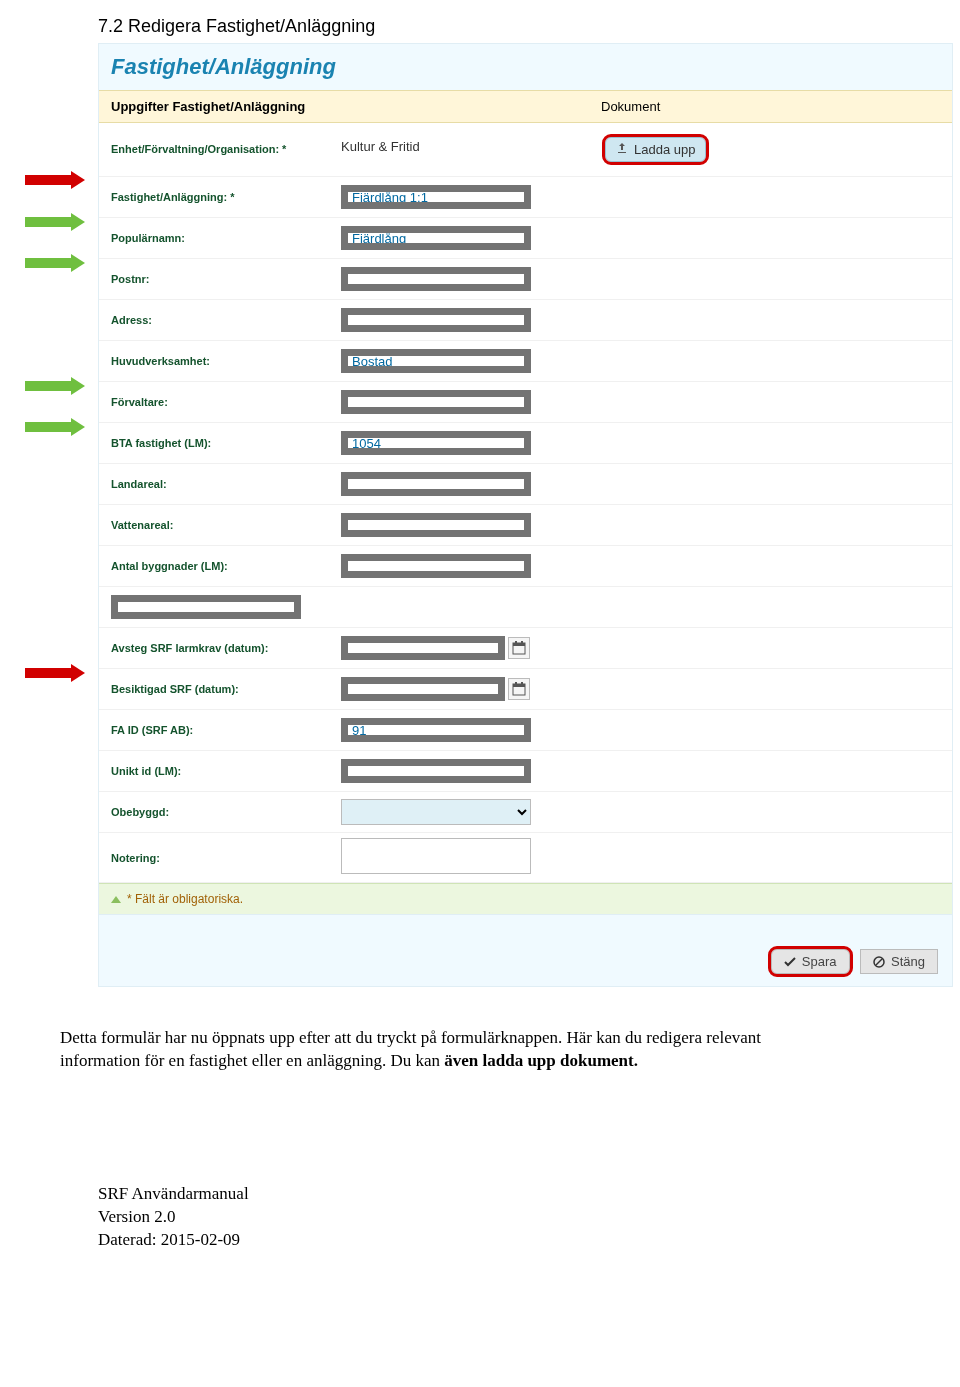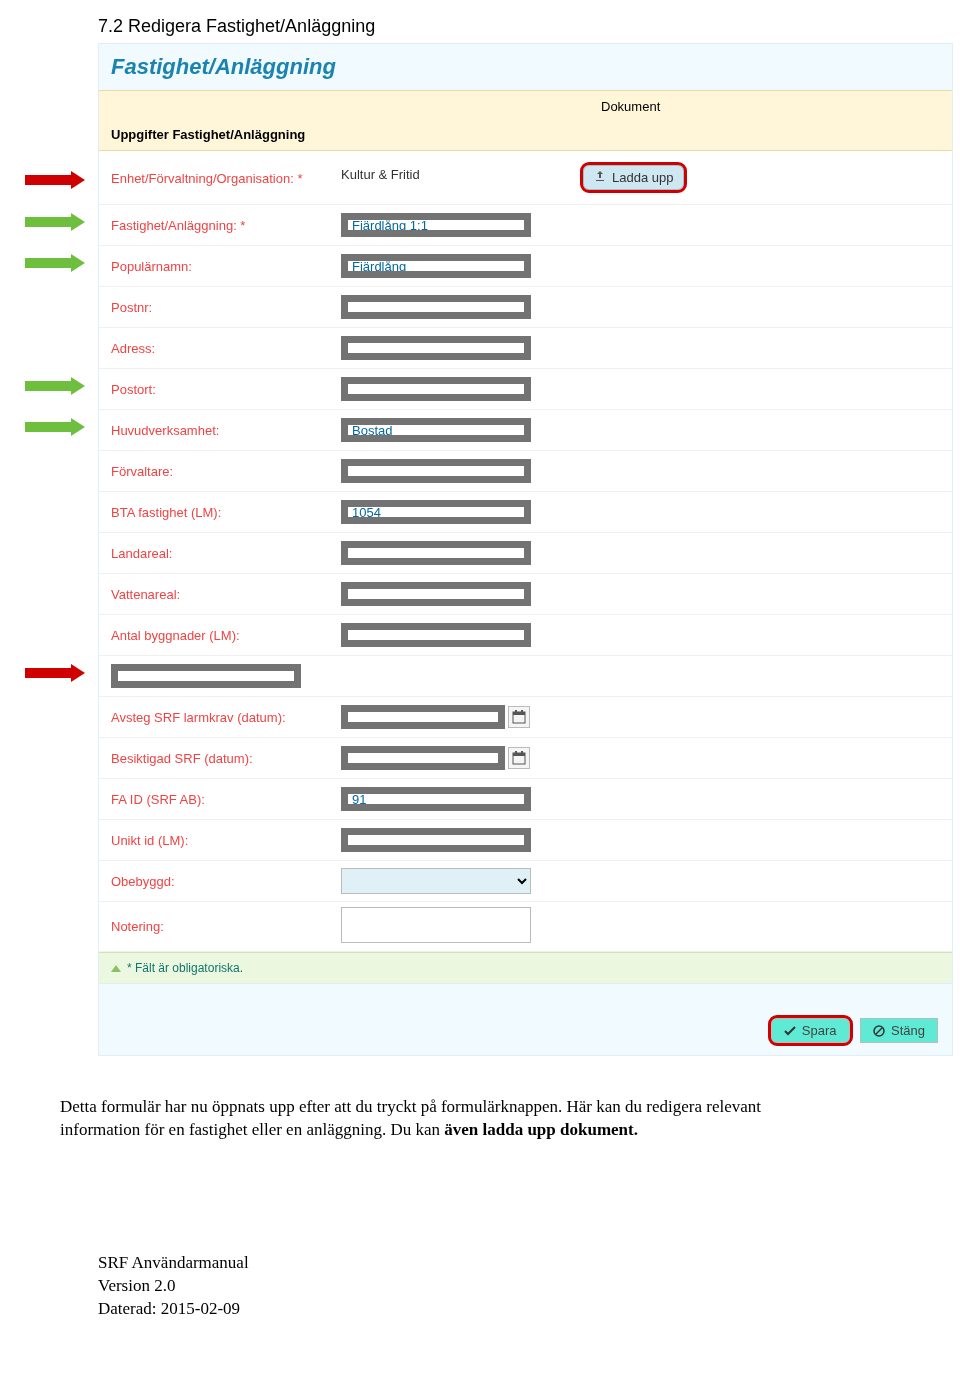--- a/index.html
+++ b/index.html
@@ -10,42 +10,42 @@
     background: #fff;
     color: #000;
     width: 960px;
   }
   .page { padding: 0 0 40px 0; }
   .section-num { padding: 16px 16px 6px 98px; font-size: 18px; }
   .shot-wrap { position: relative; margin: 0 0 20px 98px; width: 855px; }
   .panel { background: #f0faff; border: 1px solid #e0eef5; }
   .panel-title { color: #1a83b1; font-weight: bold; font-size: 22px; padding: 10px 12px 10px 12px; font-style: italic; }
   .colheads { background: #fff6d9; padding: 8px 12px; display: flex; border-top: 1px solid #e7dca6; border-bottom: 1px solid #e7dca6; }
-  .colheads .c1 { width: 490px; font-weight: bold; font-size: 13px; margin-top: 28px; }
+  .colheads .c1 { width: 490px; font-weight: bold; font-size: 13px; }
   .colheads .c2 { font-weight: normal; font-size: 13px; }
   .form-body { background: #fff; padding: 4px 0 0 0; }
   .row { display: flex; align-items: center; border-bottom: 1px solid #f0f0f0; min-height: 41px; padding: 2px 12px; }
-  .row .lbl { width: 230px; font-size: 13px; color: #ef4444; padding: 6px 0; }
+  .row .lbl { width: 230px; font-size: 11px; color: #14532d; padding: 6px 0; font-weight: bold; }
   .row .ctrl { width: 200px; }
   .row .txt { width: 190px; border: 7px solid #737373; background: #fff; height: 24px; font-size: 13px; padding: 0 4px; color:#0369a1; }
   .row .sel { width: 190px; border: 1px solid #bbb; background: #dff0f6; height: 26px; font-size: 13px; }
   .row .txta { width: 190px; border: 1px solid #bbb; background: #fff; height: 36px; font-size: 13px; resize: none; }
   .row .static { font-size: 13px; color: #333; }
   .date-wrap { display: flex; align-items: center; }
   .date-wrap .txt { width: 164px; }
   .cal-ic { width: 22px; height: 22px; display: inline-flex; align-items: center; justify-content: center; border: 1px solid #bbb; background: #f5f5f5; margin-left: 3px; cursor: pointer; }
   .cal-ic svg { display: block; }
   .row.first-row { align-items: flex-start; }
-  .doccol { margin-left: 42px; border-radius: 8px; }
+  .doccol { margin-left: 64px; border-radius: 8px; }
   .upload-btn { display: inline-flex; align-items: center; gap: 6px; background: #cfe7f1; border: 1px solid #9ac1d2; padding: 4px 10px; font-size: 13px; color: #333; cursor: pointer; }
   .highlight-red-thick { outline: 3px solid #d10000; border-radius: 6px; }
-  .footer-bar { background: #ecf7df; border-top: 1px solid #cfe4b6; padding: 8px 12px; font-size: 12px; color: #0f766e; display: flex; align-items: center; gap: 6px; }
+  .footer-bar { background: #ecf7df; border-top: 1px solid #cfe4b6; padding: 8px 12px; font-size: 12px; color: #a16207; display: flex; align-items: center; gap: 6px; }
   .tri-up { width:0; height:0; border-left:5px solid transparent; border-right:5px solid transparent; border-bottom:7px solid #8bbf5f; display:inline-block; }
   .btn-area { background:#f0faff; padding: 34px 14px 12px 0; text-align:right; border-top:1px solid #e0eef5; }
-  .btn { display:inline-flex; align-items:center; gap:6px; background:#5eead4; border:1px solid #bbb; padding:4px 12px; font-size:13px; color:#444; margin-left:6px; cursor:pointer; }
+  .btn { display:inline-flex; align-items:center; gap:6px; background:#e5e5e5; border:1px solid #bbb; padding:4px 12px; font-size:13px; color:#444; margin-left:6px; cursor:pointer; }
   .btn svg { display:block; }
   .arrow { position:absolute; left:-73px; width:60px; height:14px; display:flex; align-items:center; }
   .arrow .shaft { flex:1; height:10px; }
   .arrow .head { width:0; height:0; border-top:9px solid transparent; border-bottom:9px solid transparent; }
   .arrow.red .shaft { background:#d10000; }
   .arrow.red .head { border-left:14px solid #d10000; }
   .arrow.green .shaft { background:#6fbf3f; }
   .arrow.green .head { border-left:14px solid #6fbf3f; }
   .body-text { padding: 20px 0 0 60px; width: 780px; font-family: "Times New Roman", Times, serif; font-size: 17px; line-height: 1.35; }
   .doc-footer { padding: 110px 0 0 98px; font-family: "Times New Roman", Times, serif; font-size: 17px; line-height: 1.35; }
@@ -121,24 +121,20 @@
         <div class="row">
           <div class="lbl">Postnr:</div>
           <div class="ctrl"><input class="txt" value="" style=""></div>
         </div>
 
         <div class="row">
           <div class="lbl">Adress:</div>
           <div class="ctrl"><input class="txt" value="" style=""></div>
         </div>
 
-        <div class="row">
-          <div class="lbl">Postort:</div>
-          <div class="ctrl"><input class="txt" value="" style=""></div>
-        </div>
 
         <div class="row">
           <div class="lbl">Huvudverksamhet:</div>
           <div class="ctrl"><input class="txt" value="Bostad" style=""></div>
         </div>
 
         <div class="row">
           <div class="lbl">Förvaltare:</div>
           <div class="ctrl"><input class="txt" value="" style=""></div>
         </div>

